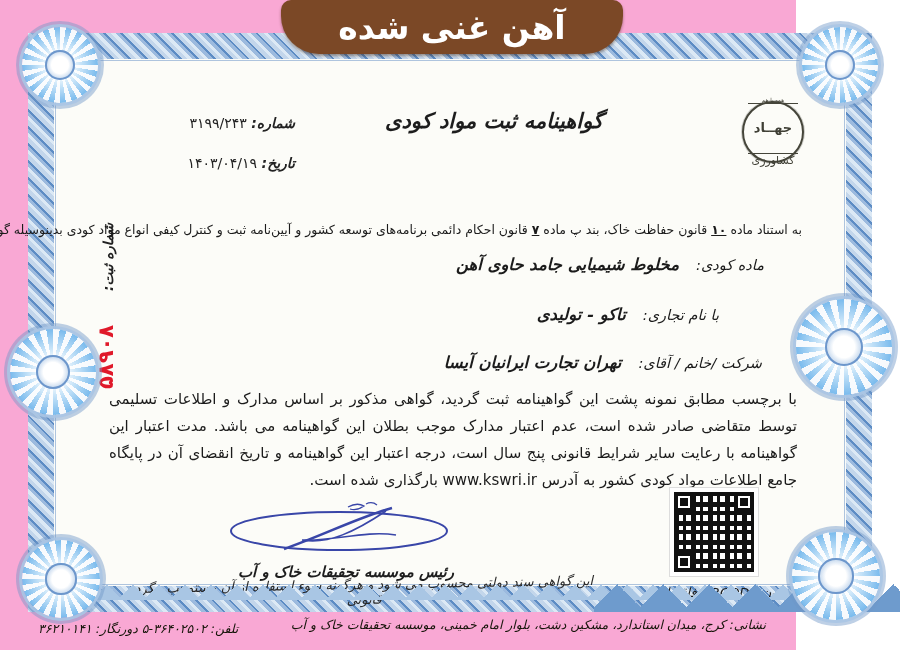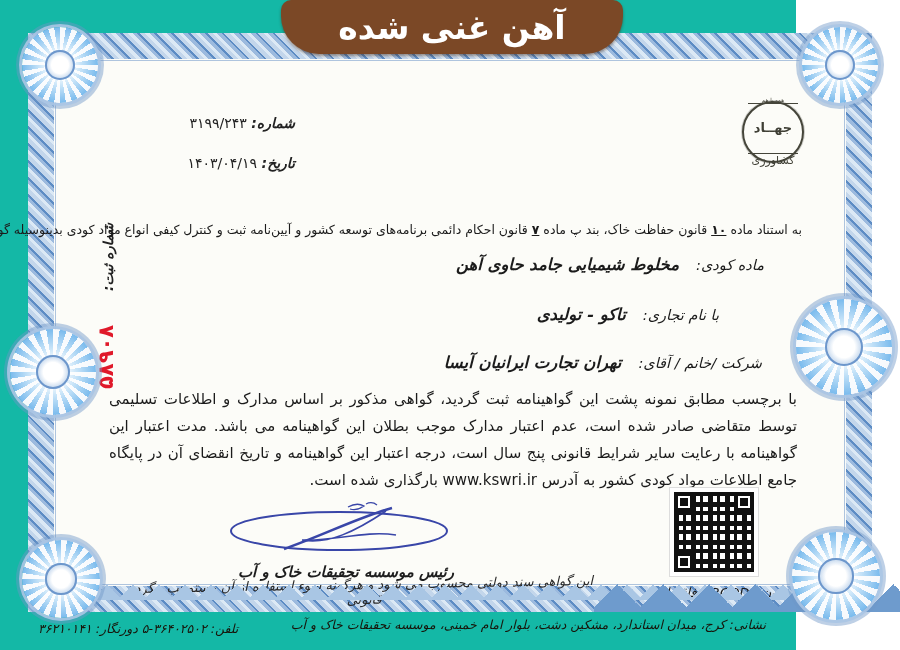--- a/index.html
+++ b/index.html
@@ -1,17 +1,17 @@
 <!DOCTYPE html>
 <html lang="fa"><head>
 <meta charset="utf-8">
 <style>
   html,body{margin:0;padding:0;}
   body{width:900px;height:650px;overflow:hidden;font-family:"DejaVu Sans",sans-serif;}
-  .stage{position:relative;width:796px;height:650px;background:#14b8a6;}
+  .stage{position:relative;width:796px;height:650px;background:#f9a8d4;}
 
   
   .banner{position:absolute;left:281px;top:0;width:342px;height:54px;z-index:9;
     background:#7b4826;border-radius:10px 10px 38px 38px;
     display:flex;align-items:center;justify-content:center;
     box-shadow:0 2px 3px rgba(60,30,10,.45);}
   .banner span{color:#fff;font-size:33px;font-weight:bold;direction:rtl;line-height:1;}
 
   
   .cert{position:absolute;left:28px;top:33px;width:844px;height:579px;background:#fcfcf8;
@@ -126,20 +126,21 @@
 
     <div class="rosette r-tl"></div>
     <div class="rosette r-tr"></div>
     <div class="rosette r-bl"></div>
     <div class="rosette r-br"></div>
     <div class="rosette r-left"></div>
     <div class="rosette r-right"></div>
     <div class="fringe"></div>
     <div class="fringe-big"></div>
 
+    <div class="cert-title">گواهینامه ثبت مواد کودی</div>
 
     <div class="meta">
       <div class="m-line">
         <span class="m-lab">شماره:</span>
         <span>۳۱۹۹/۲۴۳</span>
       </div>
       <div class="m-line">
         <span class="m-lab">تاریخ:</span>
         <span>۱۴۰۳/۰۴/۱۹</span>
       </div>

